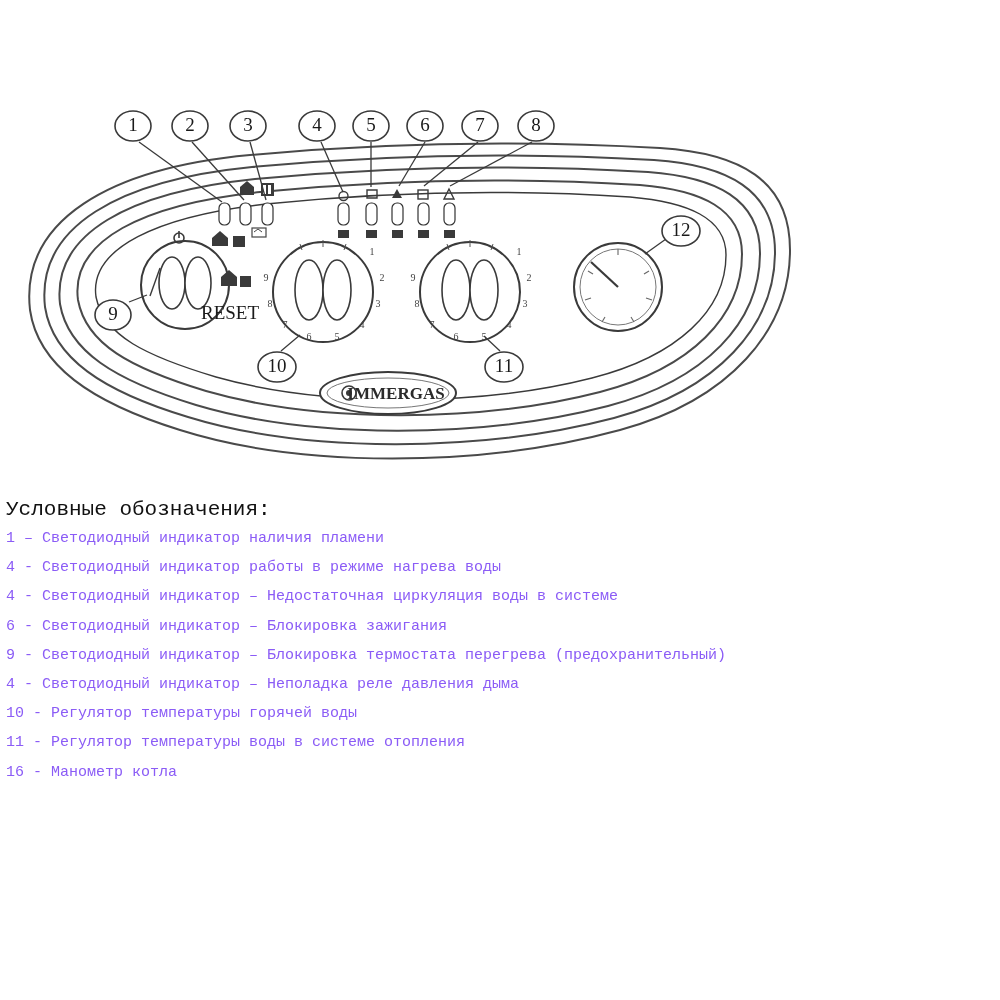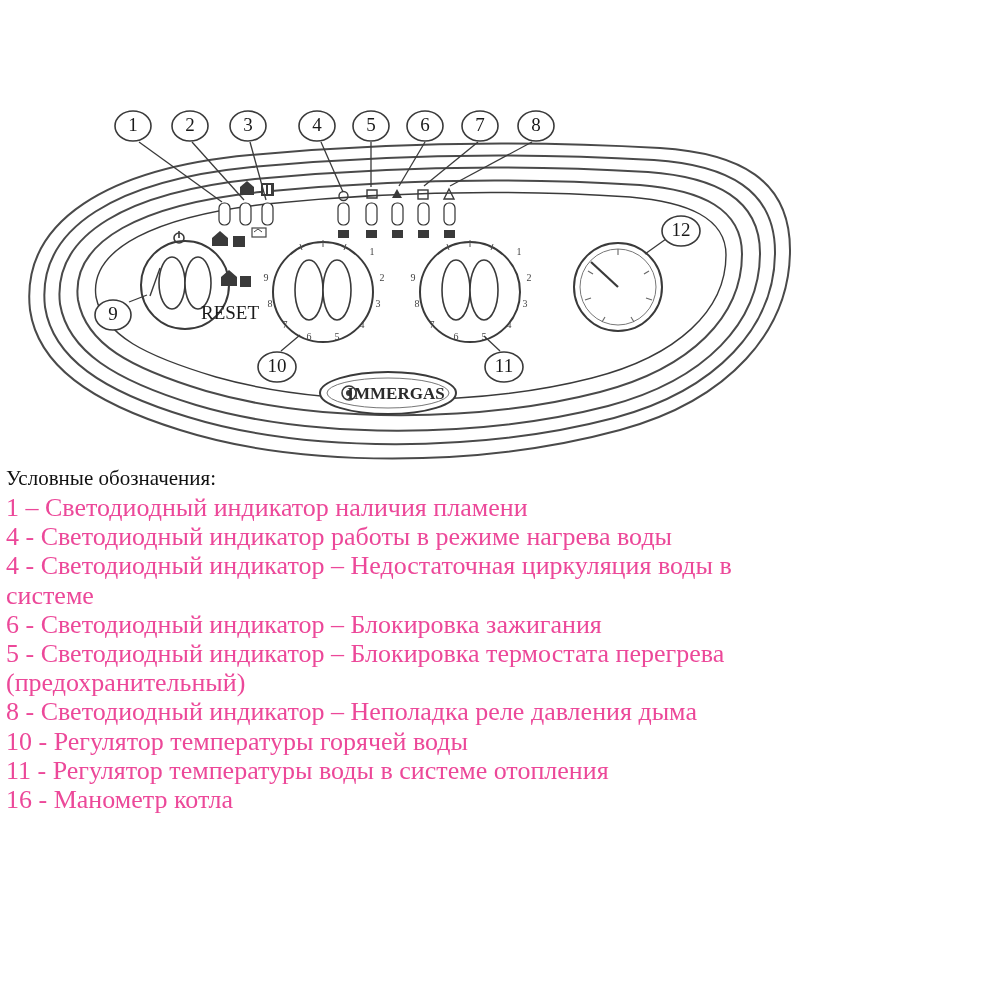--- a/index.html
+++ b/index.html
@@ -18,34 +18,35 @@
   #diagram-area {
     position: absolute;
     left: 0;
     top: 0;
     width: 1000px;
     height: 490px;
   }
   #legend {
     position: absolute;
     left: 0;
-    top: 464px;
+    top: 495px;
     width: 809px;
+    font-family: Liberation Mono, monospace;
   }
   .legend-title {
     font-size: 21px;
     line-height: 29px;
     padding-left: 6px;
     color: #111;
   }
   .legend-item {
-    font-size: 26px;
+    font-size: 15px;
     line-height: 29.2px;
     padding-left: 6px;
-    color: #ec4899;
+    color: #8b5cf6;
     white-space: pre-wrap;
   }
   svg { display: block; }
   text { font-family: "Liberation Serif", serif; }
   .calloutnum {
     font-size: 19px;
     fill: #1a1a1a;
     text-anchor: middle;
     dominant-baseline: middle;
   }
@@ -284,18 +285,18 @@
     </g>
   </svg>
 </div>
 
 <div id="legend">
   <div class="legend-title">Условные обозначения:</div>
   <div class="legend-item">1 – Светодиодный индикатор наличия пламени</div>
   <div class="legend-item">4 - Светодиодный индикатор работы в режиме нагрева воды</div>
   <div class="legend-item">4 - Светодиодный индикатор – Недостаточная циркуляция воды в системе</div>
   <div class="legend-item">6 - Светодиодный индикатор – Блокировка зажигания</div>
-  <div class="legend-item">5 - Светодиодный индикатор – Блокировка термостата перегрева (предохранительный)</div>
-  <div class="legend-item">8 - Светодиодный индикатор – Неполадка реле давления дыма</div>
+  <div class="legend-item">9 - Светодиодный индикатор – Блокировка термостата перегрева (предохранительный)</div>
+  <div class="legend-item">4 - Светодиодный индикатор – Неполадка реле давления дыма</div>
   <div class="legend-item">10 - Регулятор температуры горячей воды</div>
   <div class="legend-item">11 - Регулятор температуры воды в системе отопления</div>
   <div class="legend-item">16 - Манометр котла</div>
 </div>
 
 </body></html>

